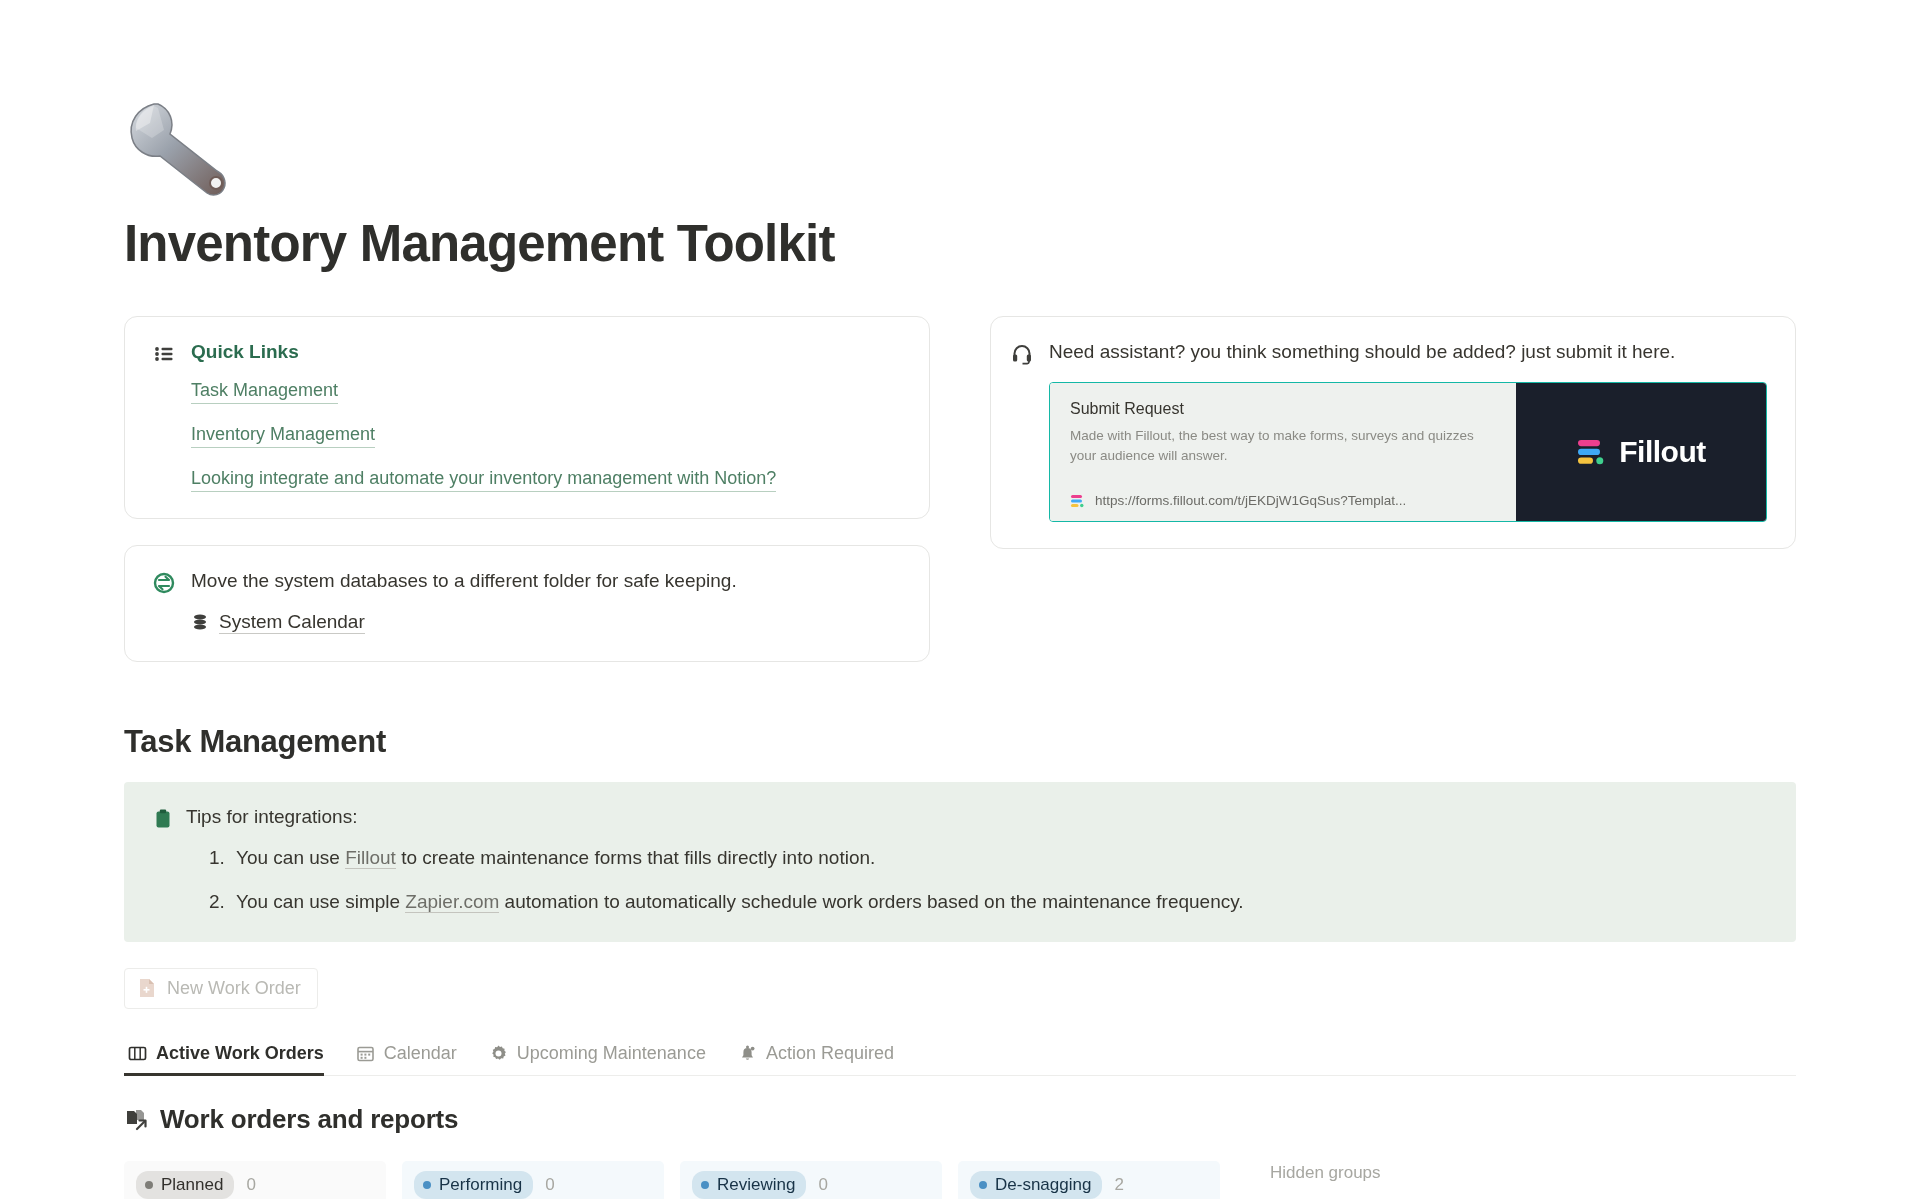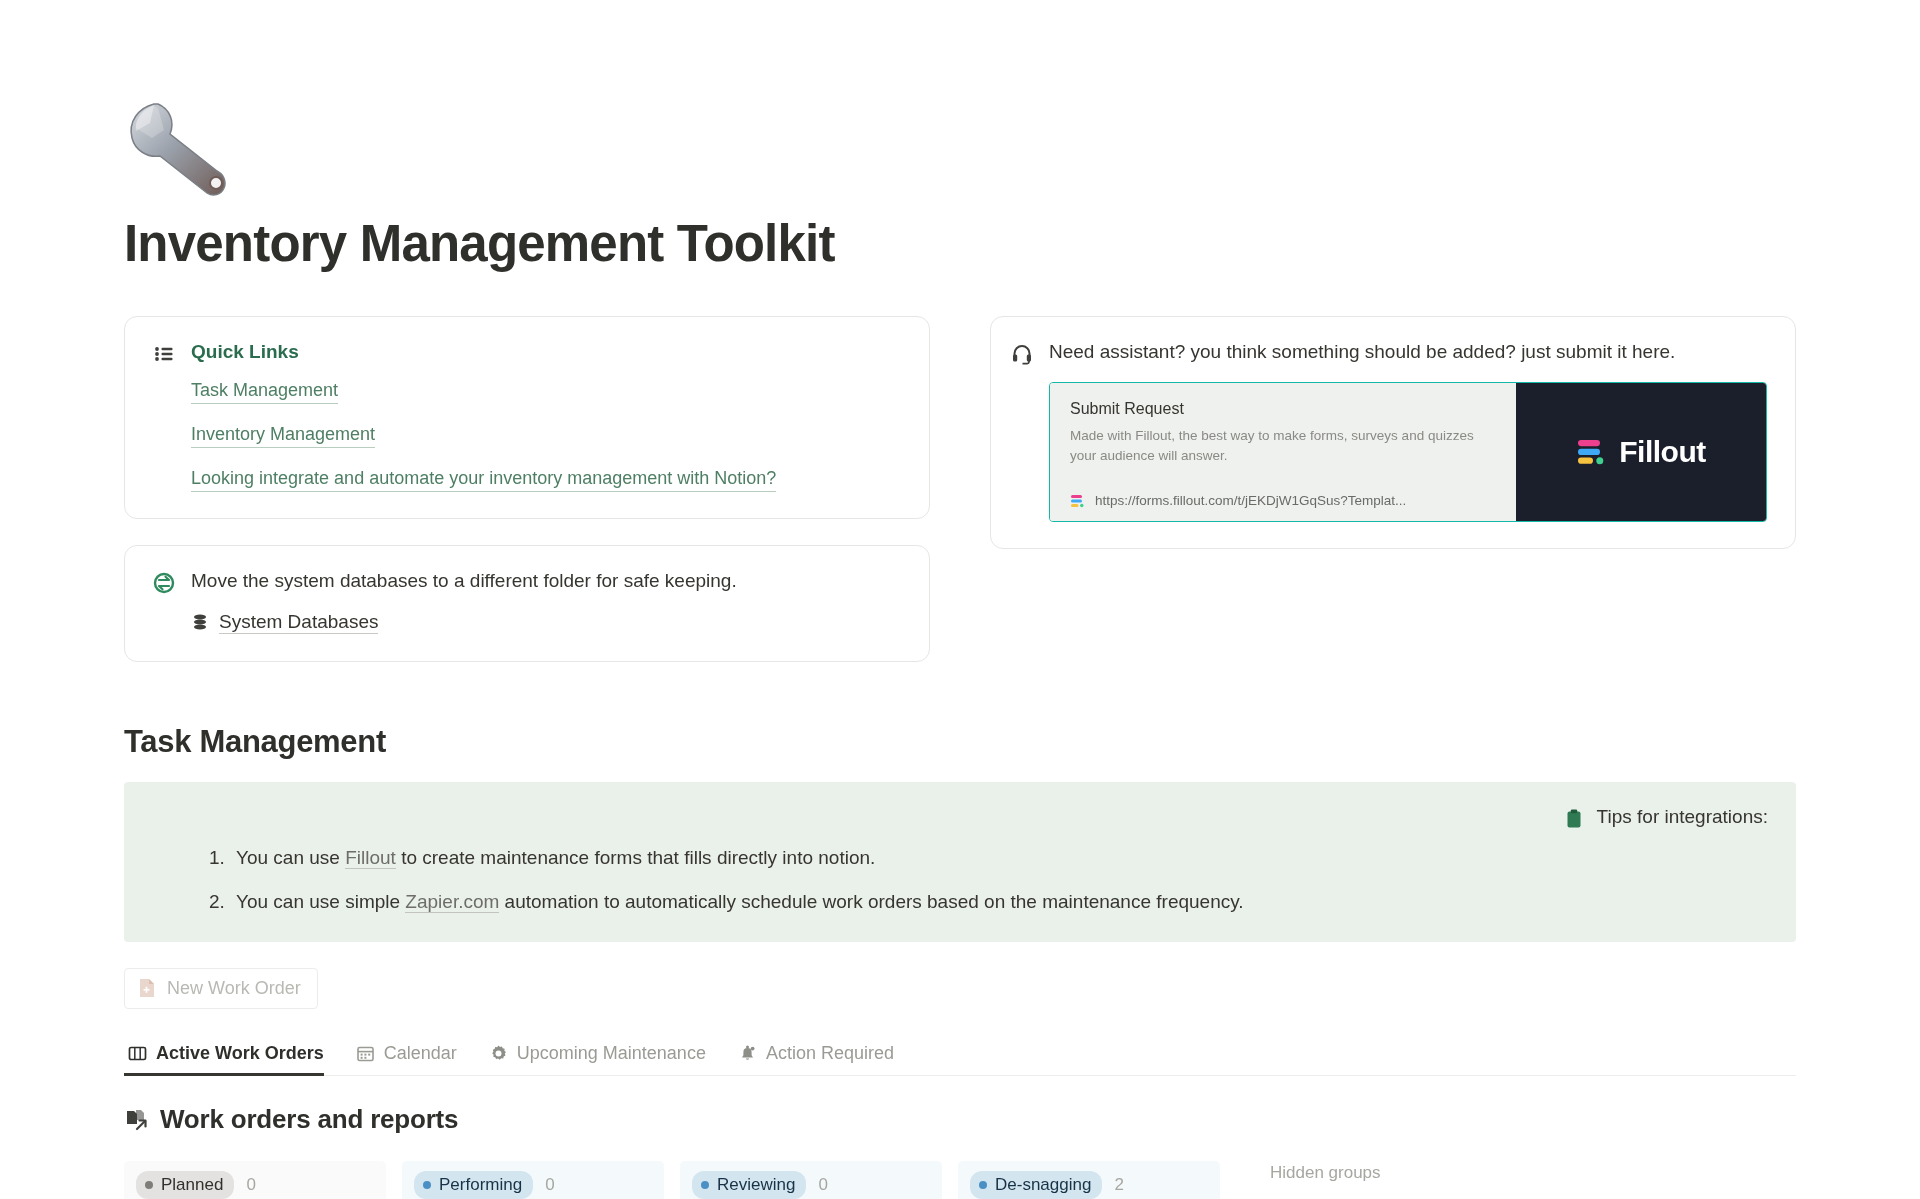--- a/index.html
+++ b/index.html
@@ -83,21 +83,21 @@
   
   .section-title {
     margin-top: 62px;
     font-size: 31px; font-weight: 700; color: #2f2f2c; letter-spacing: -0.3px;
   }
   .callout {
     margin-top: 22px;
     background: #eaf0ea; border-radius: 4px;
     padding: 22px 28px 26px 28px;
   }
-  .callout-head { display: flex; align-items: flex-start; gap: 12px; justify-content: flex-end; }
+  .callout-head { display: flex; align-items: flex-start; gap: 12px; }
   .callout-title { font-size: 19px; color: #37352f; line-height: 1.35; }
   .callout ol { margin: 14px 0 0 78px; padding: 0; }
   .callout li { font-size: 19px; color: #37352f; line-height: 1.45; margin-bottom: 16px; padding-left: 6px; }
   .callout li:last-child { margin-bottom: 0; }
   .inline-link { color: #6e6e68; border-bottom: 1px solid #c4c4be; cursor: pointer; }
 
   
   .nwo-btn {
     margin-top: 26px;
     display: inline-flex; align-items: center; gap: 11px;
@@ -203,21 +203,21 @@
           <span class="move-text">Move the system databases to a different folder for safe keeping.</span>
         </div>
         <div class="db-link">
           <span class="ico">
             <svg width="18" height="18" viewBox="0 0 18 18">
               <ellipse cx="9" cy="4" rx="6" ry="2.4" fill="#3f3f3c"></ellipse>
               <ellipse cx="9" cy="9" rx="6" ry="2.4" fill="#3f3f3c"></ellipse>
               <ellipse cx="9" cy="14" rx="6" ry="2.4" fill="#3f3f3c"></ellipse>
             </svg>
           </span>
-          <span class="lbl">System Databases</span>
+          <span class="lbl">System Calendar</span>
         </div>
       </div>
 
     </div>
 
     <div class="col-right">
       <div class="card assist">
         <div class="row-head">
           <span class="ico ico-22">
             <svg width="22" height="22" viewBox="0 0 22 22">

